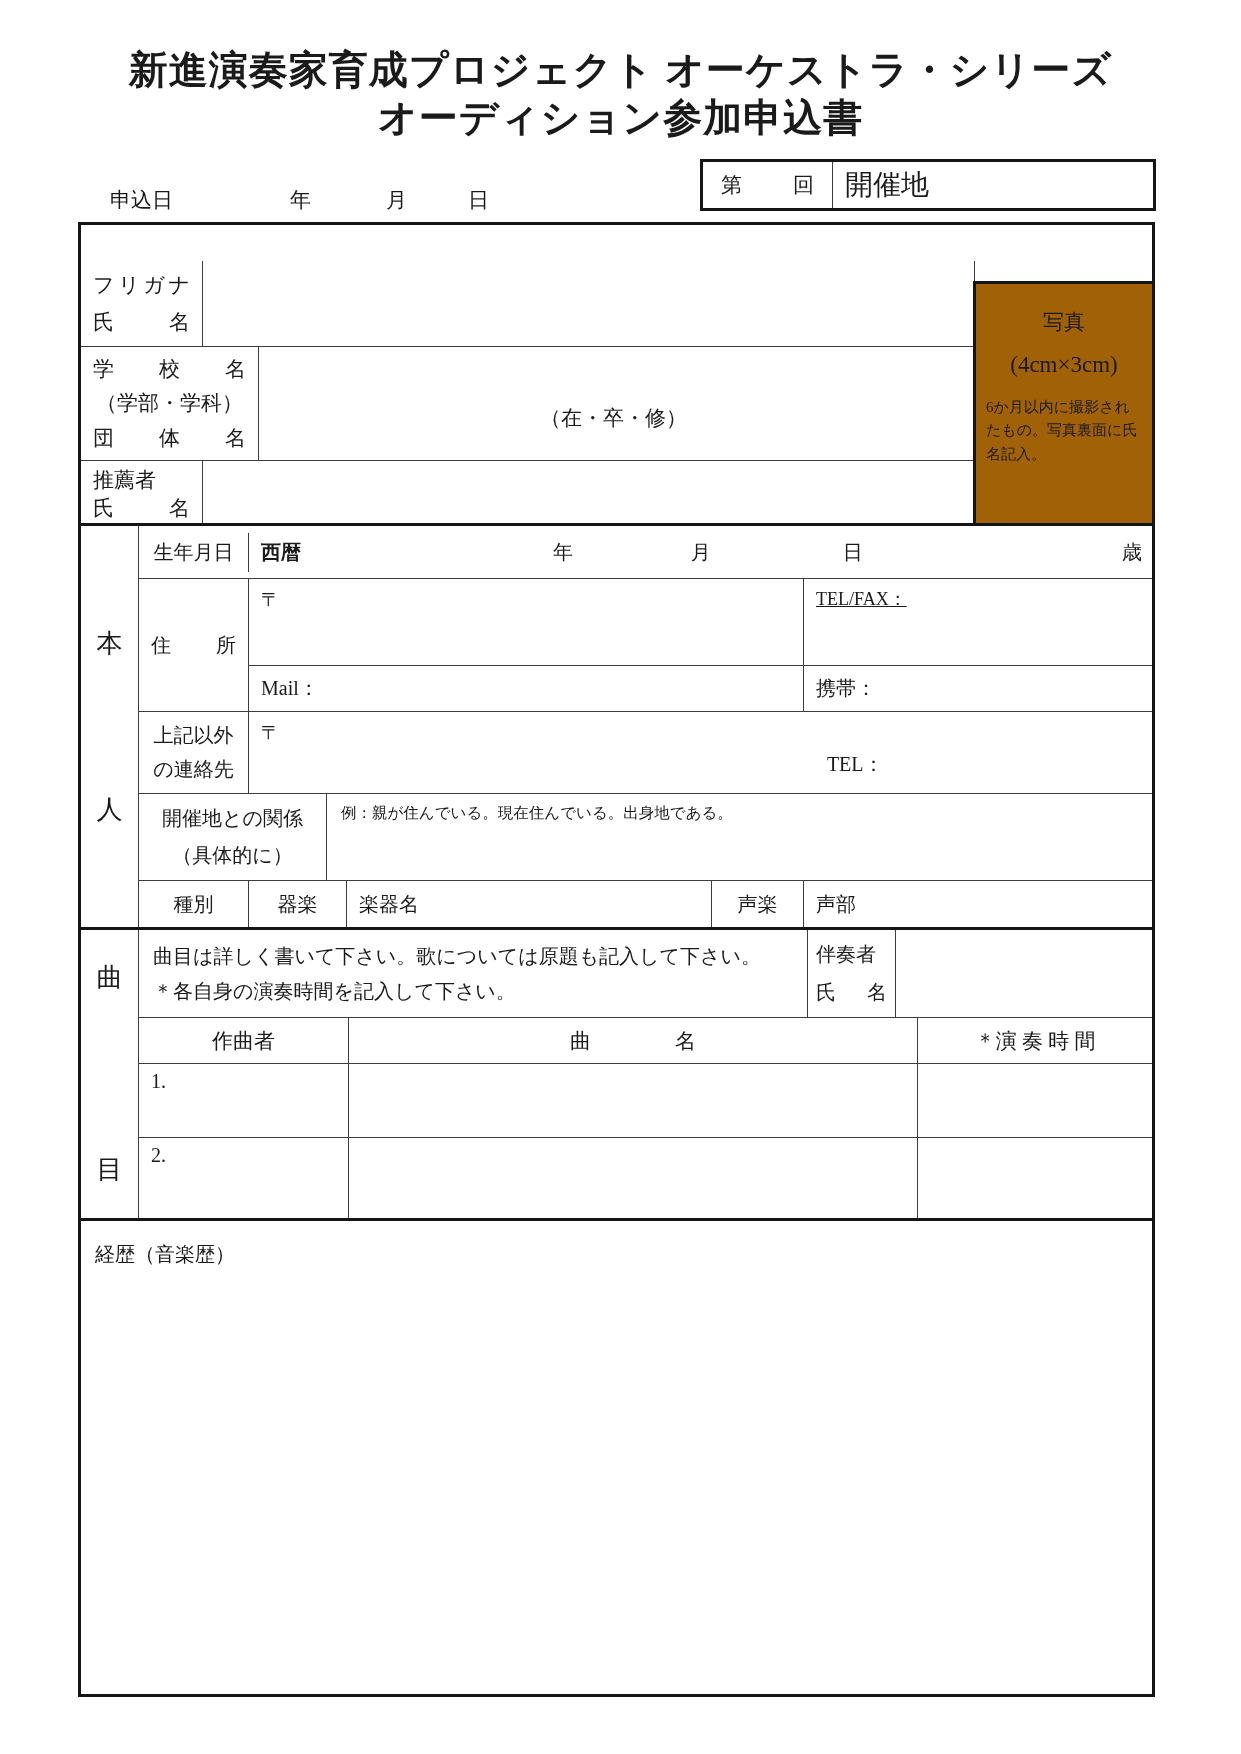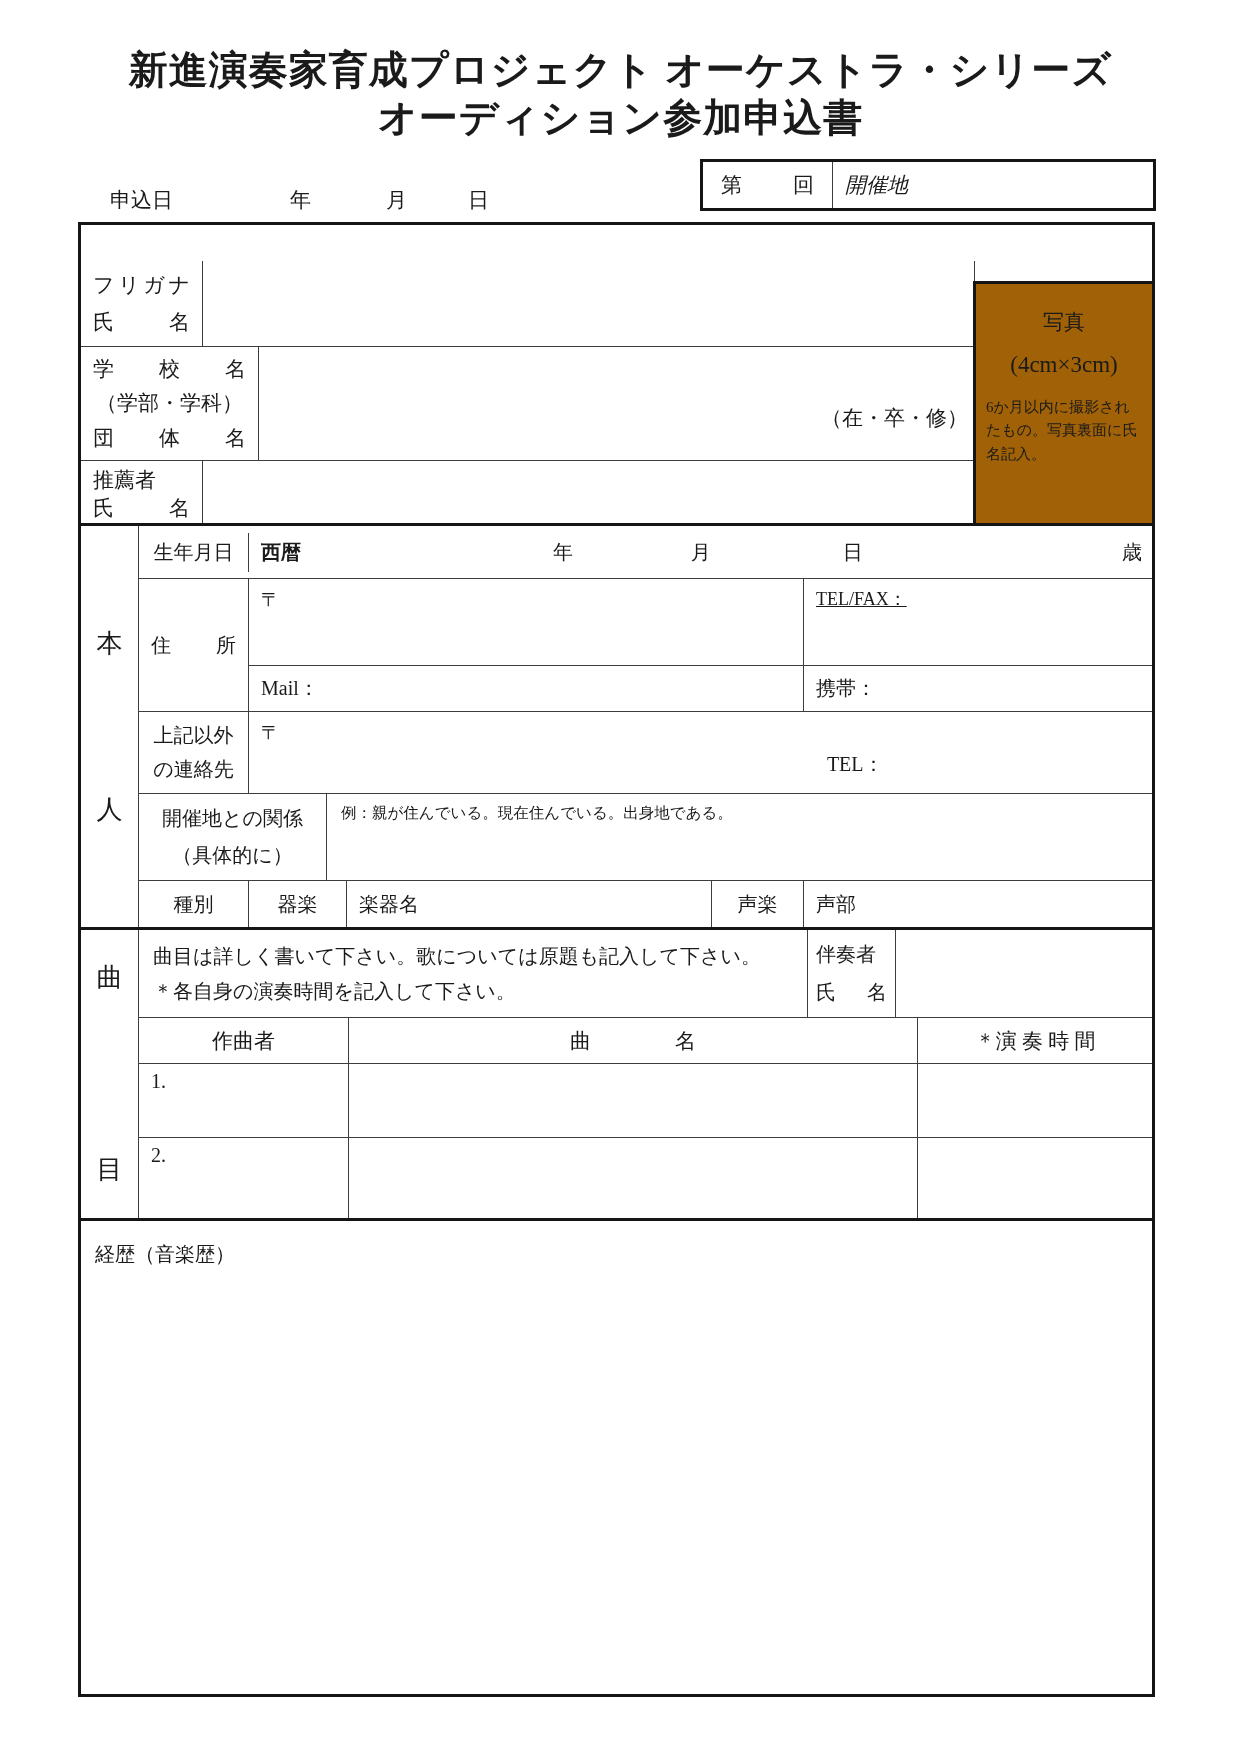--- a/index.html
+++ b/index.html
@@ -17,21 +17,21 @@
   
   .round-box {
     position:absolute; left:700px; top:159px; width:456px; height:52px;
     border:3px solid #151515; display:flex; background:#fff;
   }
   .round-cell {
     width:130px; border-right:1.5px solid #3d3d3d;
     display:flex; justify-content:space-between; align-items:center;
     padding:0 18px; font-size:21px;
   }
-  .venue-cell { flex:1; display:flex; align-items:center; padding-left:12px; font-size:21px;font-style:italic; }
+  .venue-cell { flex:1; display:flex; align-items:center; padding-left:12px; font-size:28px; }
 
   
   .date-line { position:absolute; top:186px; left:0; height:30px; width:700px; font-size:21px; }
   .date-line span { position:absolute; white-space:nowrap; }
   .dl { left:110px; } .dy { left:290px; } .dm { left:386px; } .dd { left:468px; }
 
   
   .main-table {
     position:absolute; left:78px; top:222px; width:1077px; height:1475px;
     border:3px solid #151515; background:#fff; display:flex; flex-direction:column;
@@ -49,21 +49,21 @@
   .row-a3 { height:62px; }
   .lab {
     display:flex; flex-direction:column; justify-content:space-around;
     font-size:21px; padding:5px 0;
   }
   .lab > div { width:100%; padding:0 12px; }
   .w122 { width:122px; } .w178 { width:178px; }
   .jlab { text-align:justify; text-align-last:justify; }
   .clab { text-align:center; }
   .fill { flex:1; }
-  .a2-input { flex:1; display:flex; align-items:center; justify-content:flex-end; padding-right:6px; font-size:21px; }
+  .a2-input { flex:1; display:flex; align-items:center; justify-content:center; padding-right:6px; font-size:21px; }
   .a2-input span { position:relative; top:14px; }
   .photo-col { width:178px; border-left:1px solid #3d3d3d; position:relative; }
   .photo-box {
     position:absolute; top:20px; left:-2px; right:-3px; bottom:-3px;
     border:3px solid #151515; background:#a16207; text-align:center; padding-top:24px;
   }
   .photo-title { font-size:21px; }
   .photo-size { font-size:23px; margin-top:16px; }
   .photo-note { text-align:left; font-size:15px; line-height:1.55; margin-top:18px; padding:0 10px;font-family:Liberation Serif, serif; }
 

